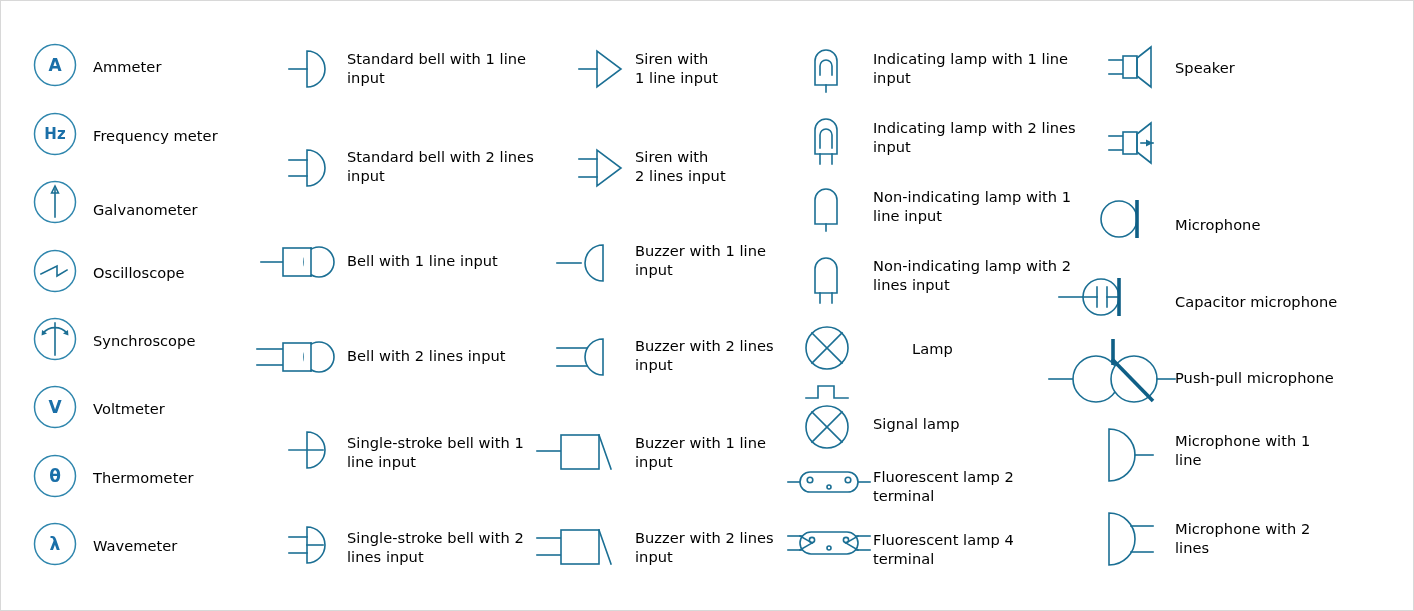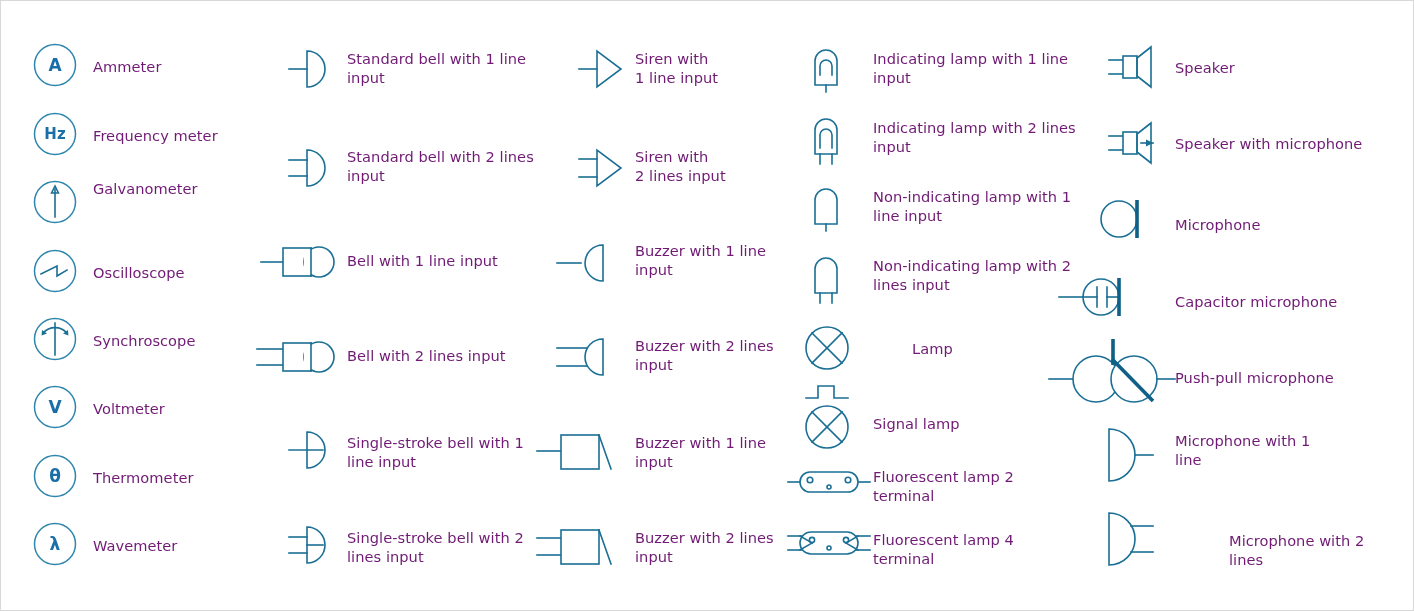--- a/index.html
+++ b/index.html
@@ -24,21 +24,21 @@
     position: absolute;
     display: flex;
     align-items: center;
   }
   .glyph {
     flex: 0 0 auto;
     display: block;
   }
   .label {
     flex: 0 0 auto;
-    color: #701a75;
+    color: #000000;
     font-size: 14.6px;
     line-height: 19px;
     letter-spacing: 0.05px;
     white-space: pre-line;
   }
   svg { display: block; overflow: visible; }
   .ln  { stroke: #1b6f94; stroke-width: 1.6; fill: none; stroke-linecap: square; }
   .lnl { stroke: #2f86ad; stroke-width: 1.5; fill: none; }
   .thick { stroke: #0f5f86; stroke-width: 3.6; fill: none; stroke-linecap: butt; }
   .glyphtext {
@@ -77,21 +77,21 @@
     </div>
     <div class="item" style="left:32px; top:179px;">
       <span>
         <svg class="glyph" width="44" height="44" viewBox="0 0 44 44">
           <circle class="lnl" cx="22" cy="22" r="20.5"></circle>
           <line class="ln" x1="22" y1="37" x2="22" y2="9"></line>
           <path class="ln" fill="#1b6f94" d="M22 6 L18.6 13 L25.4 13 Z"></path>
         </svg>
       </span>
     </div>
-    <div class="item" style="left:92px; top:178px;">
+    <div class="item" style="left:92px; top:199px;">
       <span class="label">Galvanometer</span>
     </div>
     <div class="item" style="left:32px; top:248px;">
       <span>
         <svg class="glyph" width="44" height="44" viewBox="0 0 44 44">
           <circle class="lnl" cx="22" cy="22" r="20.5"></circle>
           <polyline class="ln" points="8,25 24,17 24,27 34,21"></polyline>
         </svg>
       </span>
     </div>
@@ -435,23 +435,20 @@
         <svg class="glyph" width="50" height="44" viewBox="0 0 50 44">
           <line class="ln" x1="0" y1="15" x2="14" y2="15"></line>
           <line class="ln" x1="0" y1="29" x2="14" y2="29"></line>
           <rect class="ln fillw" x="14" y="11" width="14" height="22"></rect>
           <path class="ln" d="M28 13 L42 2 L42 42 L28 31 Z" stroke-linejoin="miter"></path>
           <line class="ln" x1="32" y1="22" x2="44" y2="22"></line>
           <path fill="#1b6f94" d="M44 22 L37 18.6 L37 25.4 Z"></path>
         </svg>
       </span>
     </div>
-    <div class="item" style="left:1174px; top:133px;">
-      <span class="label">Speaker with microphone</span>
-    </div>
     <div class="item" style="left:1099px; top:196px;">
       <span>
         <svg class="glyph" width="42" height="44" viewBox="0 0 42 44">
           <circle class="ln" cx="19" cy="22" r="18"></circle>
           <line class="thick" x1="37" y1="3" x2="37" y2="41"></line>
         </svg>
       </span>
     </div>
     <div class="item" style="left:1174px; top:214px;">
       <span class="label">Microphone</span>
@@ -501,17 +498,17 @@
     </div>
     <div class="item" style="left:1100px; top:508px;">
       <span>
         <svg class="glyph" width="54" height="60" viewBox="0 0 54 60">
           <path class="ln" d="M8 4 L8 56 A 26 26 0 0 0 8 4 Z"></path>
           <line class="ln" x1="30" y1="17" x2="52" y2="17"></line>
           <line class="ln" x1="30" y1="43" x2="52" y2="43"></line>
         </svg>
       </span>
     </div>
-    <div class="item" style="left:1228px; top:518px;margin-top:12px;">
+    <div class="item" style="left:1174px; top:518px;">
       <span class="label">Microphone with 2
 lines</span>
     </div>
   </div>
 
 </body></html>

